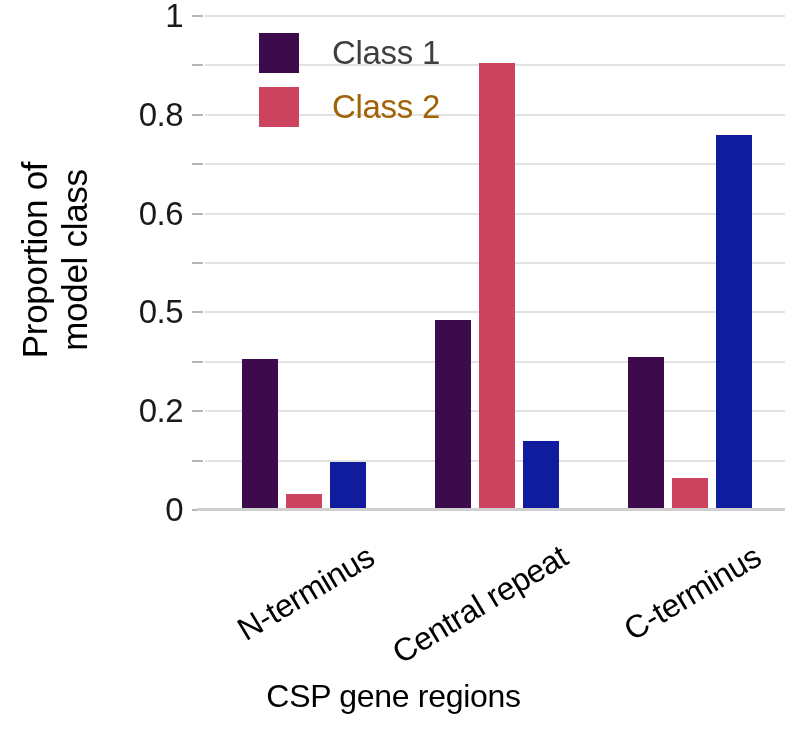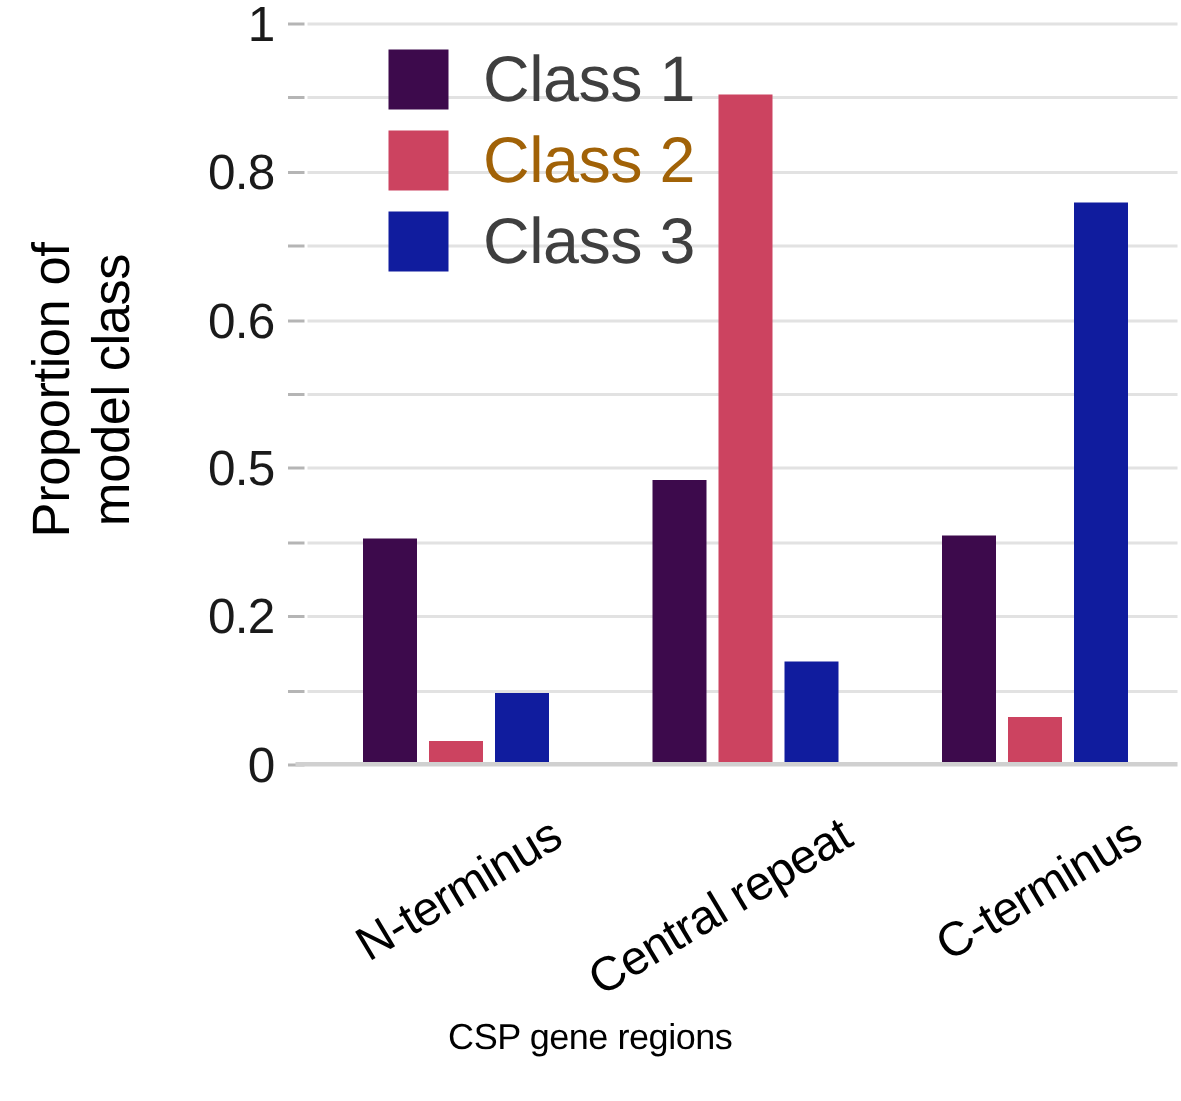--- a/index.html
+++ b/index.html
@@ -105,22 +105,22 @@
     display: flex;
     align-items: center;
     height: 54px;
   }
   .legend-swatch {
     width: 40px;
     height: 40px;
     flex: 0 0 auto;
   }
   .legend-text {
-    margin-left: 23px;
-    font-size: 43px;
+    margin-left: 33px;
+    font-size: 33px;
     color: #3f3f3f;
     letter-spacing: -0.3px;
     white-space: nowrap;
   }
 
   
   .xtick-label {
     position: absolute;
     font-size: 32px;
     color: #000000;
@@ -130,21 +130,21 @@
     letter-spacing: -0.4px;
   }
 
   
   #xlabel {
     position: absolute;
     left: 0;
     top: 678px;
     width: 787px;
     text-align: center;
-    font-size: 24px;
+    font-size: 32px;
     color: #000000;
     letter-spacing: -0.3px;
   }
 </style>
 </head>
 <body>
 
 <div id="figure">
 
   <div id="ylabel-wrap">
@@ -205,24 +205,20 @@
 
   <div id="legend">
       <div class="legend-row">
         <div class="legend-swatch" style="background: rgb(61, 10, 76);"></div>
         <div class="legend-text" style="color: rgb(63, 63, 63);">Class 1</div>
       </div>
       <div class="legend-row">
         <div class="legend-swatch" style="background: rgb(204, 67, 96);"></div>
         <div class="legend-text" style="color: #a16207;">Class 2</div>
       </div>
-      <div class="legend-row">
-        <div class="legend-swatch" style="background: rgb(16, 28, 158);"></div>
-        <div class="legend-text" style="color: rgb(63, 63, 63);">Class 3</div>
-      </div>
     </div>
 
   <div id="xtick-labels">
       <div class="xtick-label" style="left: 0px; top: 0px; transform: translate(361.667px, 538px) rotate(-31deg) translateX(-100%); transform-origin: left top; color: rgb(0, 0, 0);">N-terminus</div>
       <div class="xtick-label" style="left: 0px; top: 0px; transform: translate(555px, 538px) rotate(-31deg) translateX(-100%); transform-origin: left top; color: rgb(0, 0, 0);">Central repeat</div>
       <div class="xtick-label" style="left: 0px; top: 0px; transform: translate(748.333px, 538px) rotate(-31deg) translateX(-100%); transform-origin: left top; color: rgb(0, 0, 0);">C-terminus</div>
     </div>
 
   <div id="xlabel">CSP gene regions</div>
 

